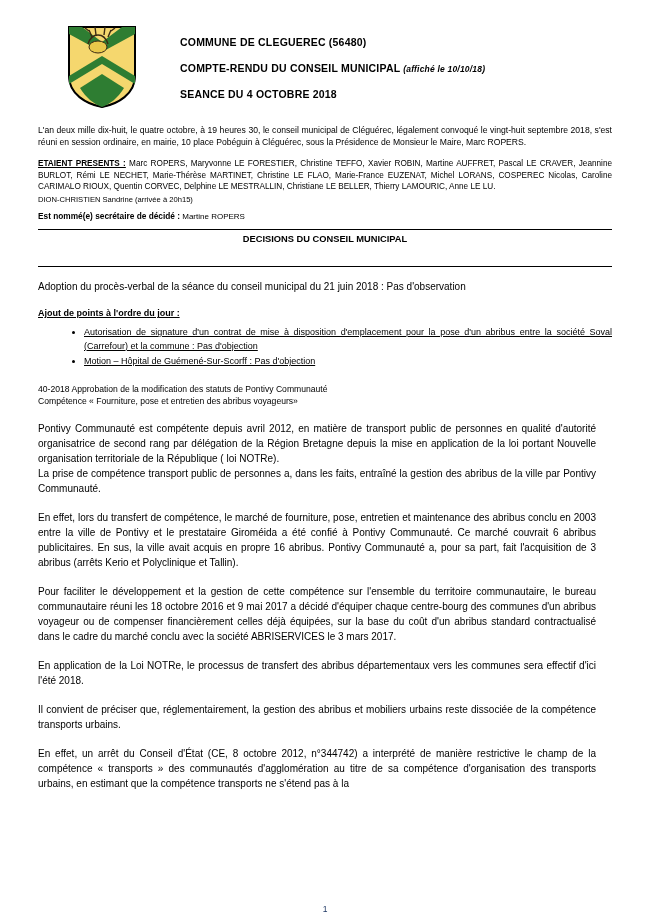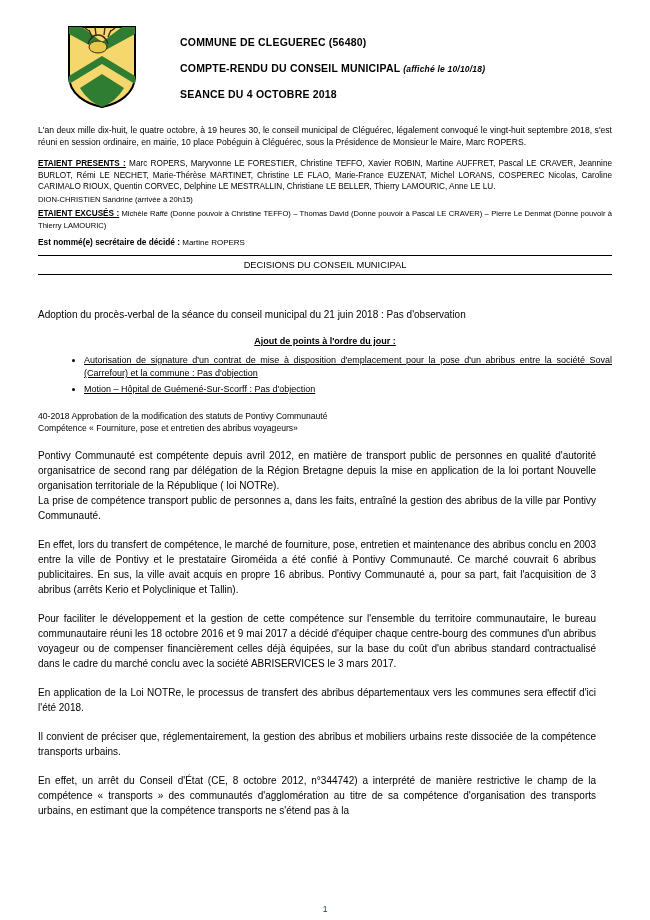--- a/index.html
+++ b/index.html
@@ -77,41 +77,40 @@
     margin-top: 6px;
     margin-bottom: 8px;
   }
   .secretaire span.normal {
     font-weight: normal;
     font-size: 8px;
   }
 
   .section-banner {
     text-align: center;
-    font-weight: normal;
+    font-weight: bold;
     font-size: 9.3px;
     border-top: 1px solid #000;
     border-bottom: 1px solid #000;
-    padding: 4px 0 4px 0;
-    margin-bottom: 32px;
+    padding: 4px 0 22px 0;
+    margin-bottom: 12px;
   }
 
   .para {
     font-size: 10px;
     line-height: 1.5;
     text-align: justify;
     margin: 0 16px 14px 0;
   }
 
   .subhead-underline {
     font-size: 9px;
     font-weight: bold;
     text-decoration: underline;
     margin: 0 0 8px 0;
-    text-align: center;
   }
 
   ul.bullets {
     margin: 0 0 14px 0;
     padding-left: 46px;
     list-style: disc;
     text-decoration: underline;
   }
   ul.bullets li {
     font-size: 9px;
@@ -164,23 +163,20 @@
       <div>SEANCE DU 4 OCTOBRE 2018</div>
     </div>
   </div>
 
   <p class="intro">L'an deux mille dix-huit, le quatre octobre, à 19 heures 30, le conseil municipal de Cléguérec, légalement convoqué le vingt-huit septembre 2018, s'est réuni en session ordinaire, en mairie, 10 place Pobéguin à Cléguérec, sous la Présidence de Monsieur le Maire, Marc ROPERS.</p>
 
   <div class="present-block">
     <b>ETAIENT PRESENTS :</b><span> Marc ROPERS, Maryvonne LE FORESTIER, Christine TEFFO, Xavier ROBIN, Martine AUFFRET, Pascal LE CRAVER, Jeannine BURLOT, Rémi LE NECHET, Marie-Thérèse MARTINET, Christine LE FLAO, Marie-France EUZENAT, Michel LORANS, COSPEREC Nicolas, Caroline CARIMALO RIOUX, Quentin CORVEC, Delphine LE MESTRALLIN, Christiane LE BELLER, Thierry LAMOURIC, Anne LE LU.</span>
   </div>
   <div class="present-block small-note">DION-CHRISTIEN Sandrine (arrivée à 20h15)</div>
-  <div class="present-block">
-    <b>ETAIENT EXCUSÉS :</b><span class="small-note"> Michèle Raffé (Donne pouvoir à Christine TEFFO) – Thomas David (Donne pouvoir à Pascal LE CRAVER) – Pierre Le Denmat (Donne pouvoir à Thierry LAMOURIC)</span>
-  </div>
 
   <div class="secretaire">
     <span>Est nommé(e) secrétaire de décidé :</span><span class="normal"> Martine ROPERS</span>
   </div>
 
   <div class="section-banner">DECISIONS DU CONSEIL MUNICIPAL</div>
 
   <p class="para">Adoption du procès-verbal de la séance du conseil municipal du 21 juin 2018 : Pas d'observation</p>
 
   <div class="subhead-underline">Ajout de points à l'ordre du jour :</div>

